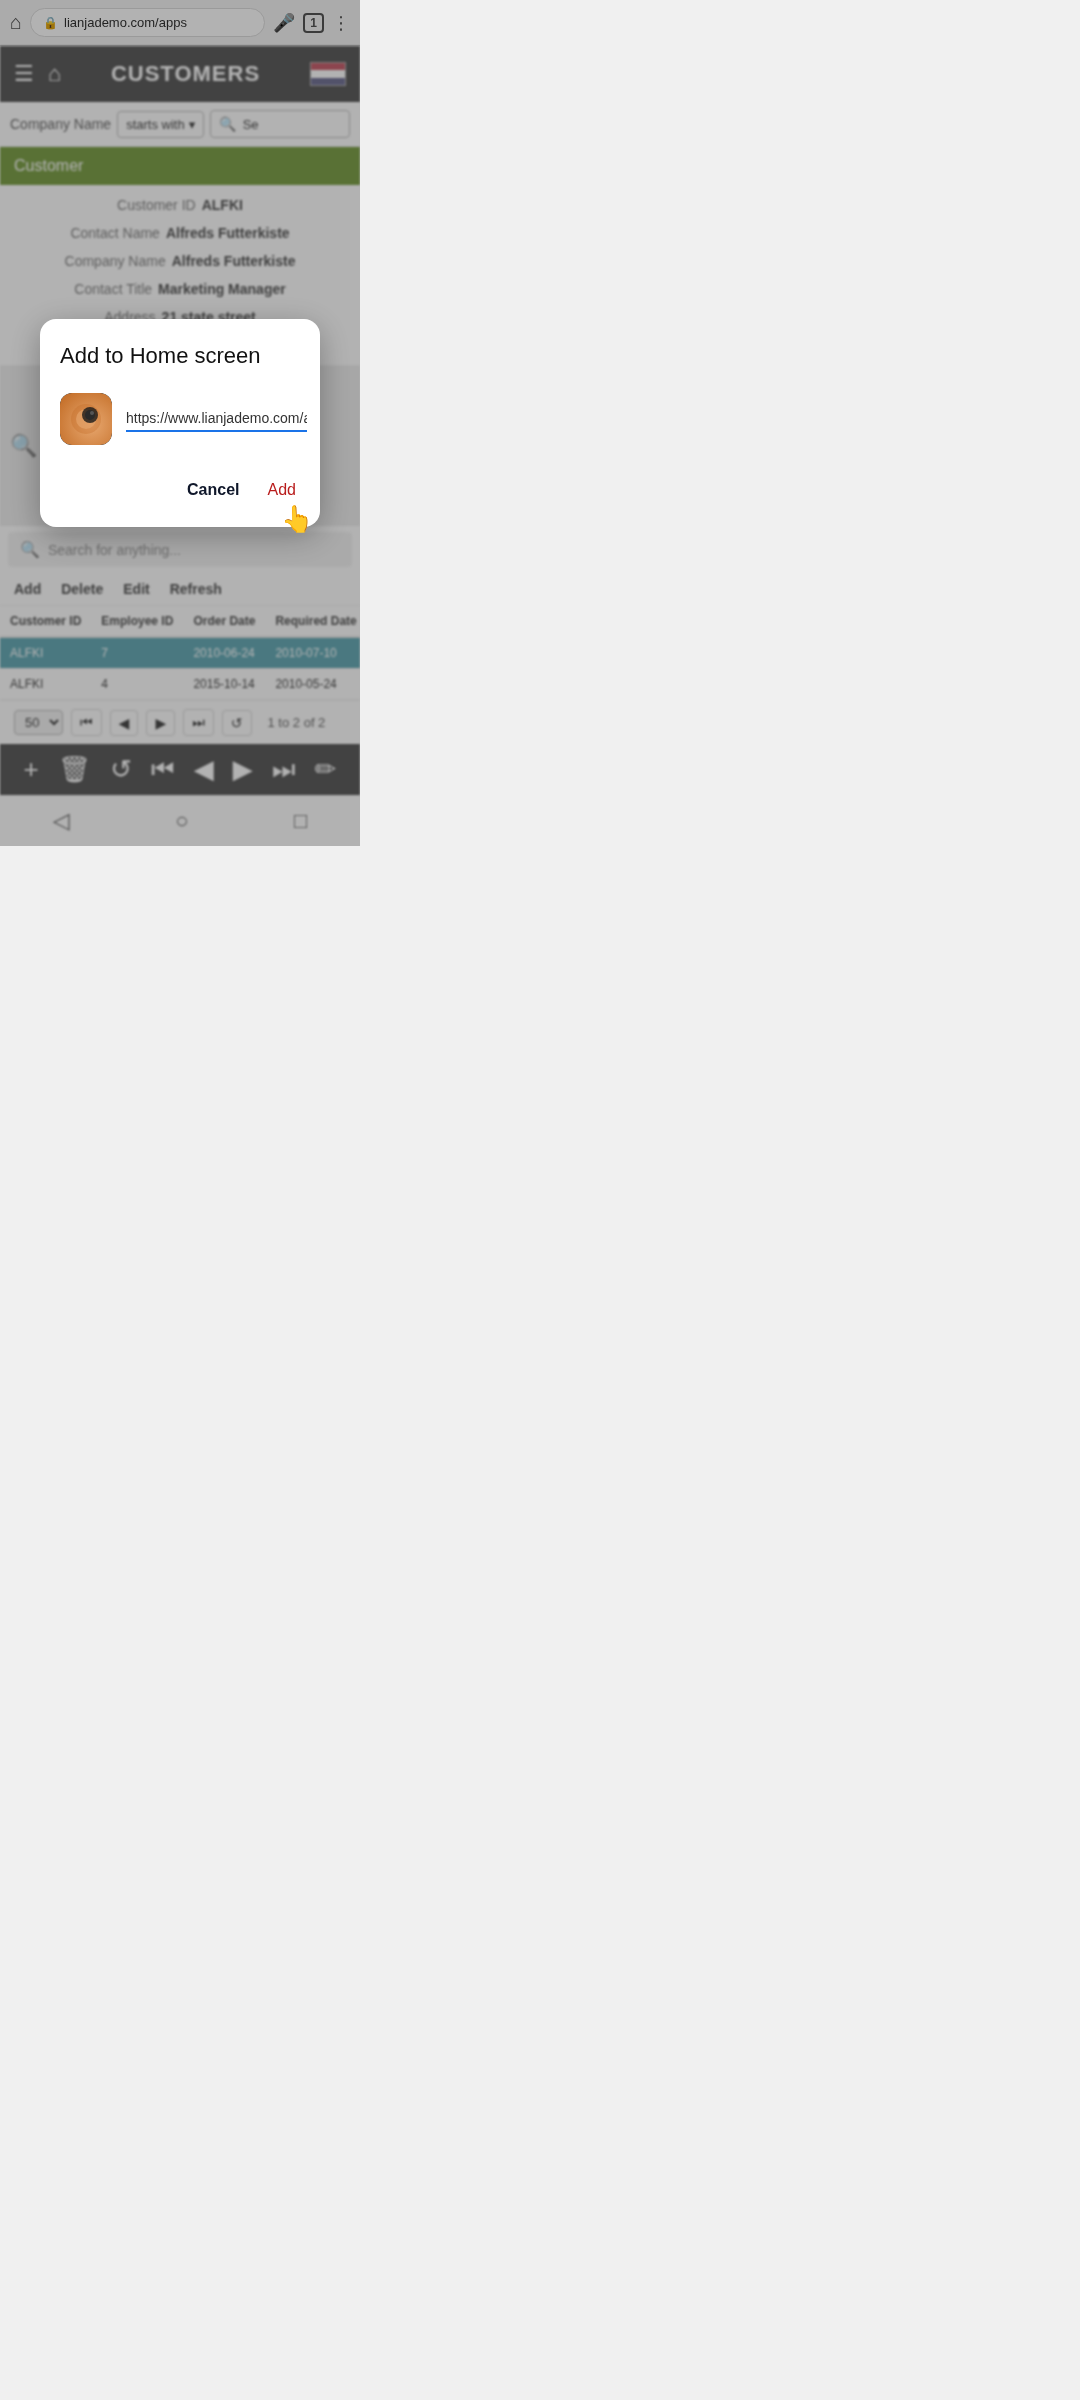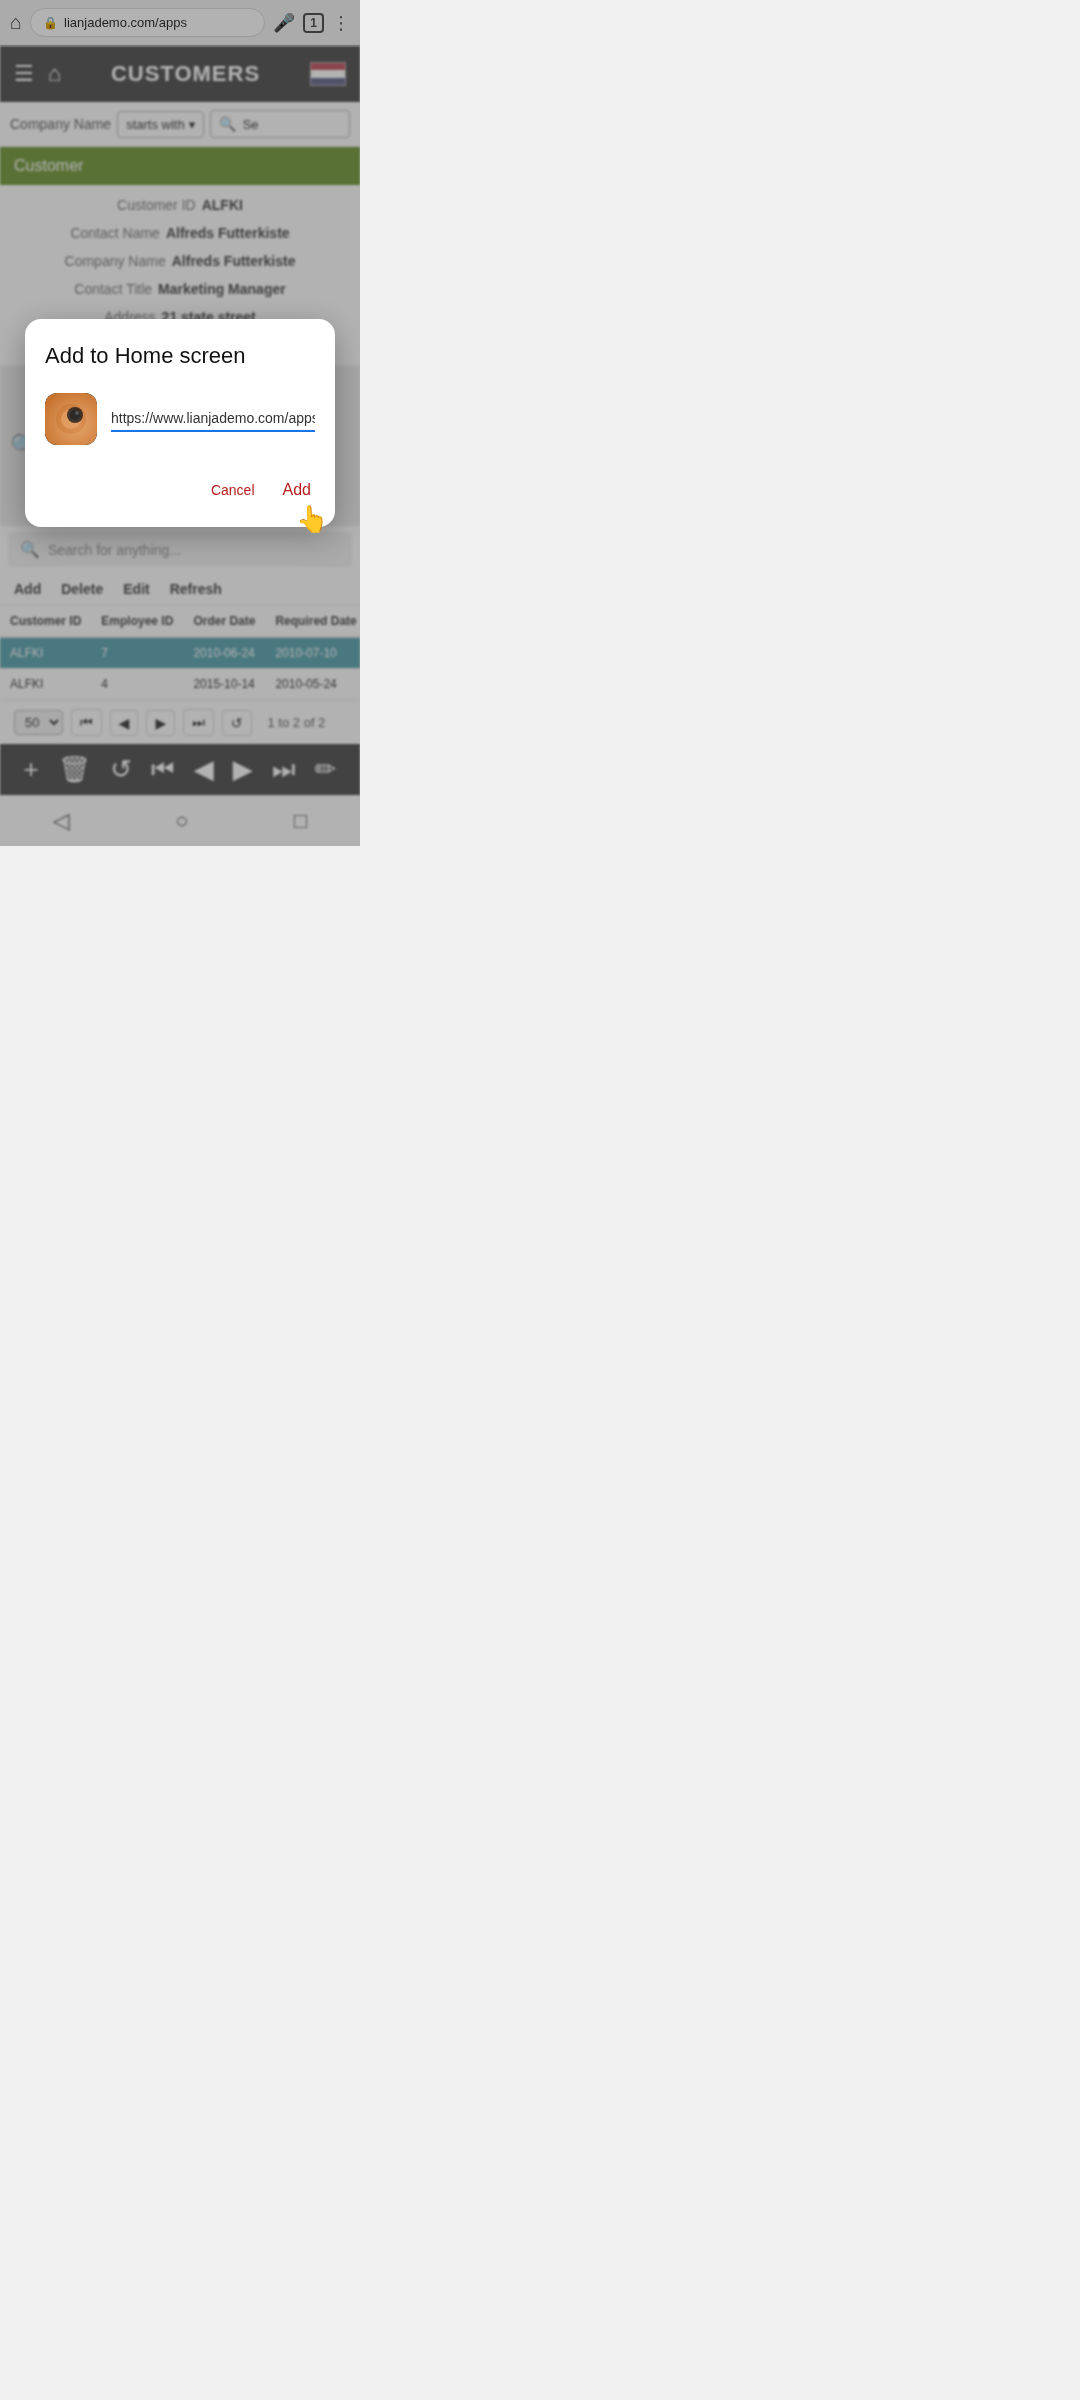--- a/index.html
+++ b/index.html
@@ -141,21 +141,21 @@
       top: 0; left: 0; right: 0; bottom: 0;
       background: rgba(0,0,0,0.3);
       z-index: 100;
       display: flex;
       align-items: center;
       justify-content: center;
     }
     .modal-box {
       background: #fff;
       border-radius: 16px;
-      width: 310px;
+      width: 280px;
       padding: 24px 20px 20px;
       box-shadow: 0 8px 32px rgba(0,0,0,0.3);
     }
     .modal-title {
       font-size: 22px;
       font-weight: 500;
       color: #111;
       margin-bottom: 24px;
     }
     .modal-input-row {
@@ -190,23 +190,23 @@
       background: transparent;
     }
     .modal-buttons {
       display: flex;
       justify-content: flex-end;
       gap: 20px;
     }
     .modal-cancel-btn {
       background: none;
       border: none;
-      color: #b91c1c;
-      font-size: 14px;
-      font-weight: 400;
+      color: #0f172a;
+      font-size: 16px;
+      font-weight: 700;
       cursor: pointer;
       padding: 8px 4px;
     }
     .modal-add-btn {
       background: none;
       border: none;
       color: #b91c1c;
       font-size: 16px;
       font-weight: 500;
       cursor: pointer;

